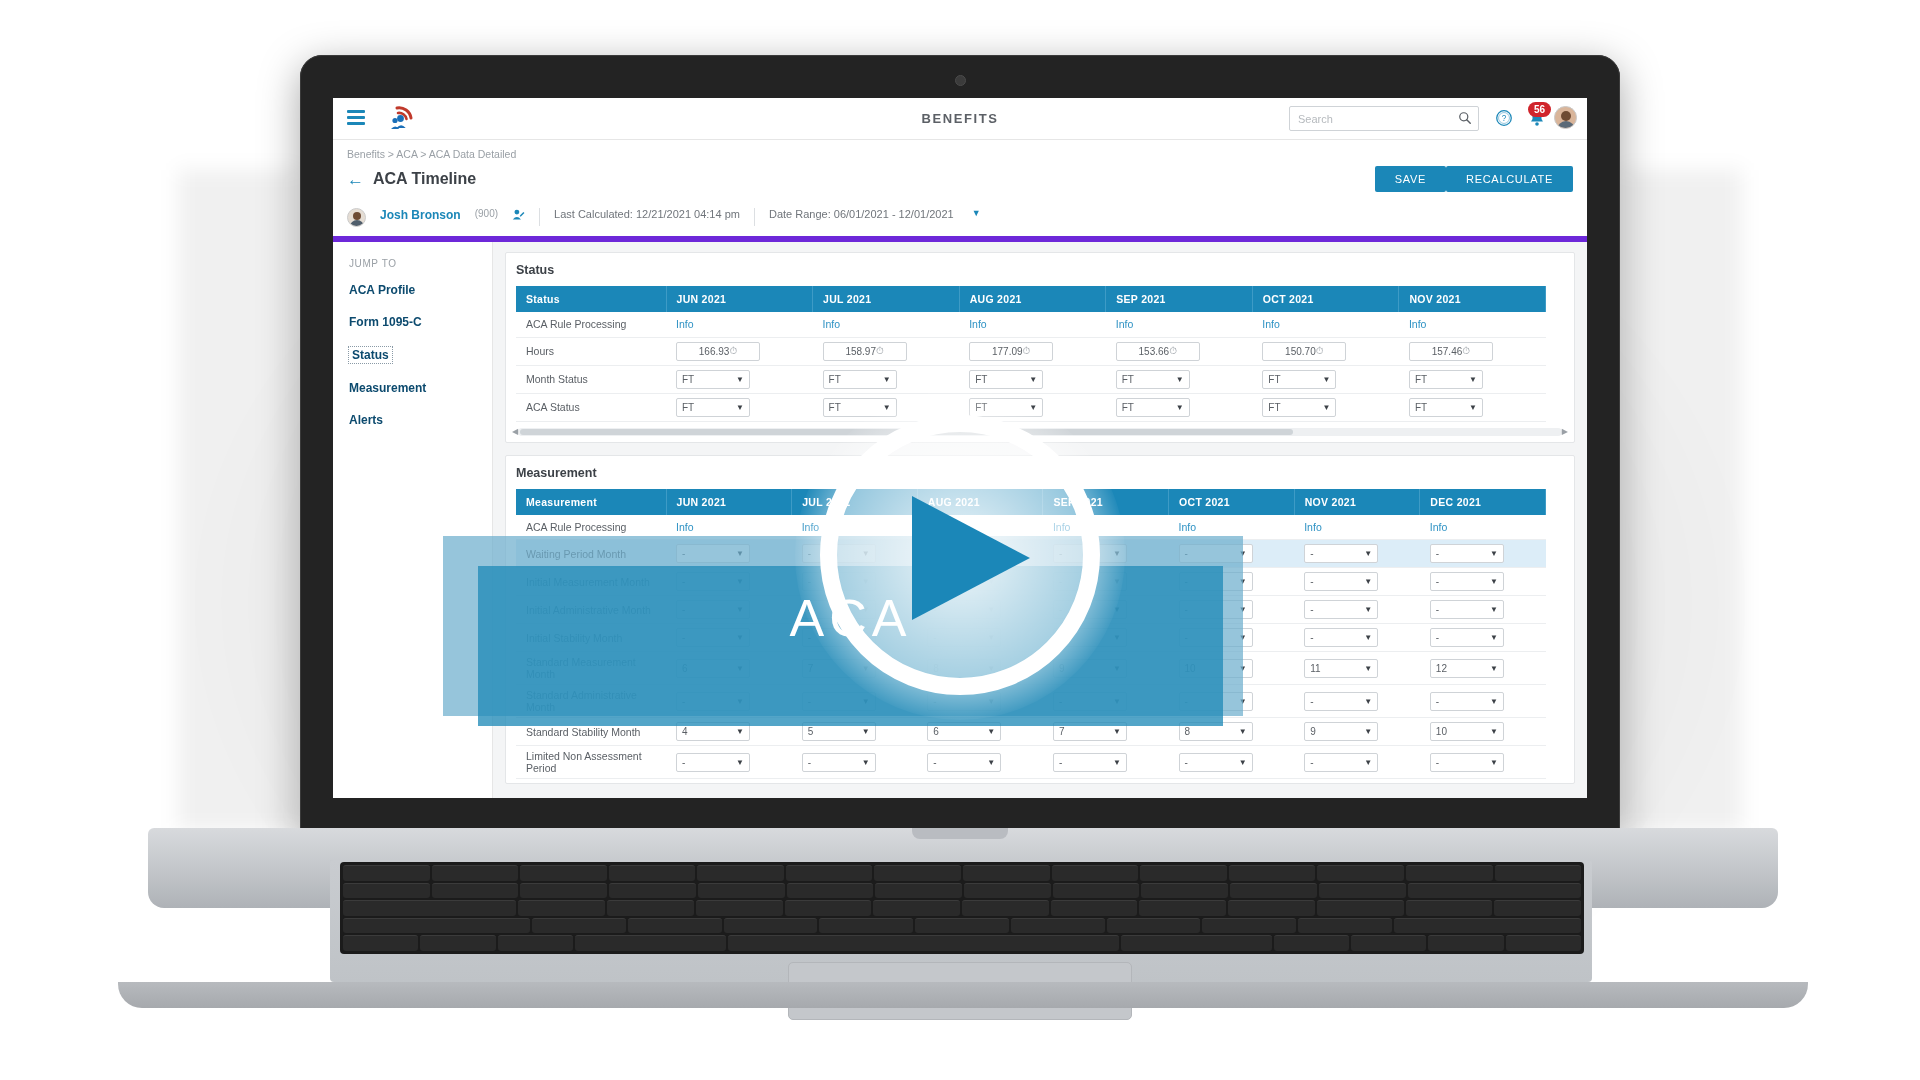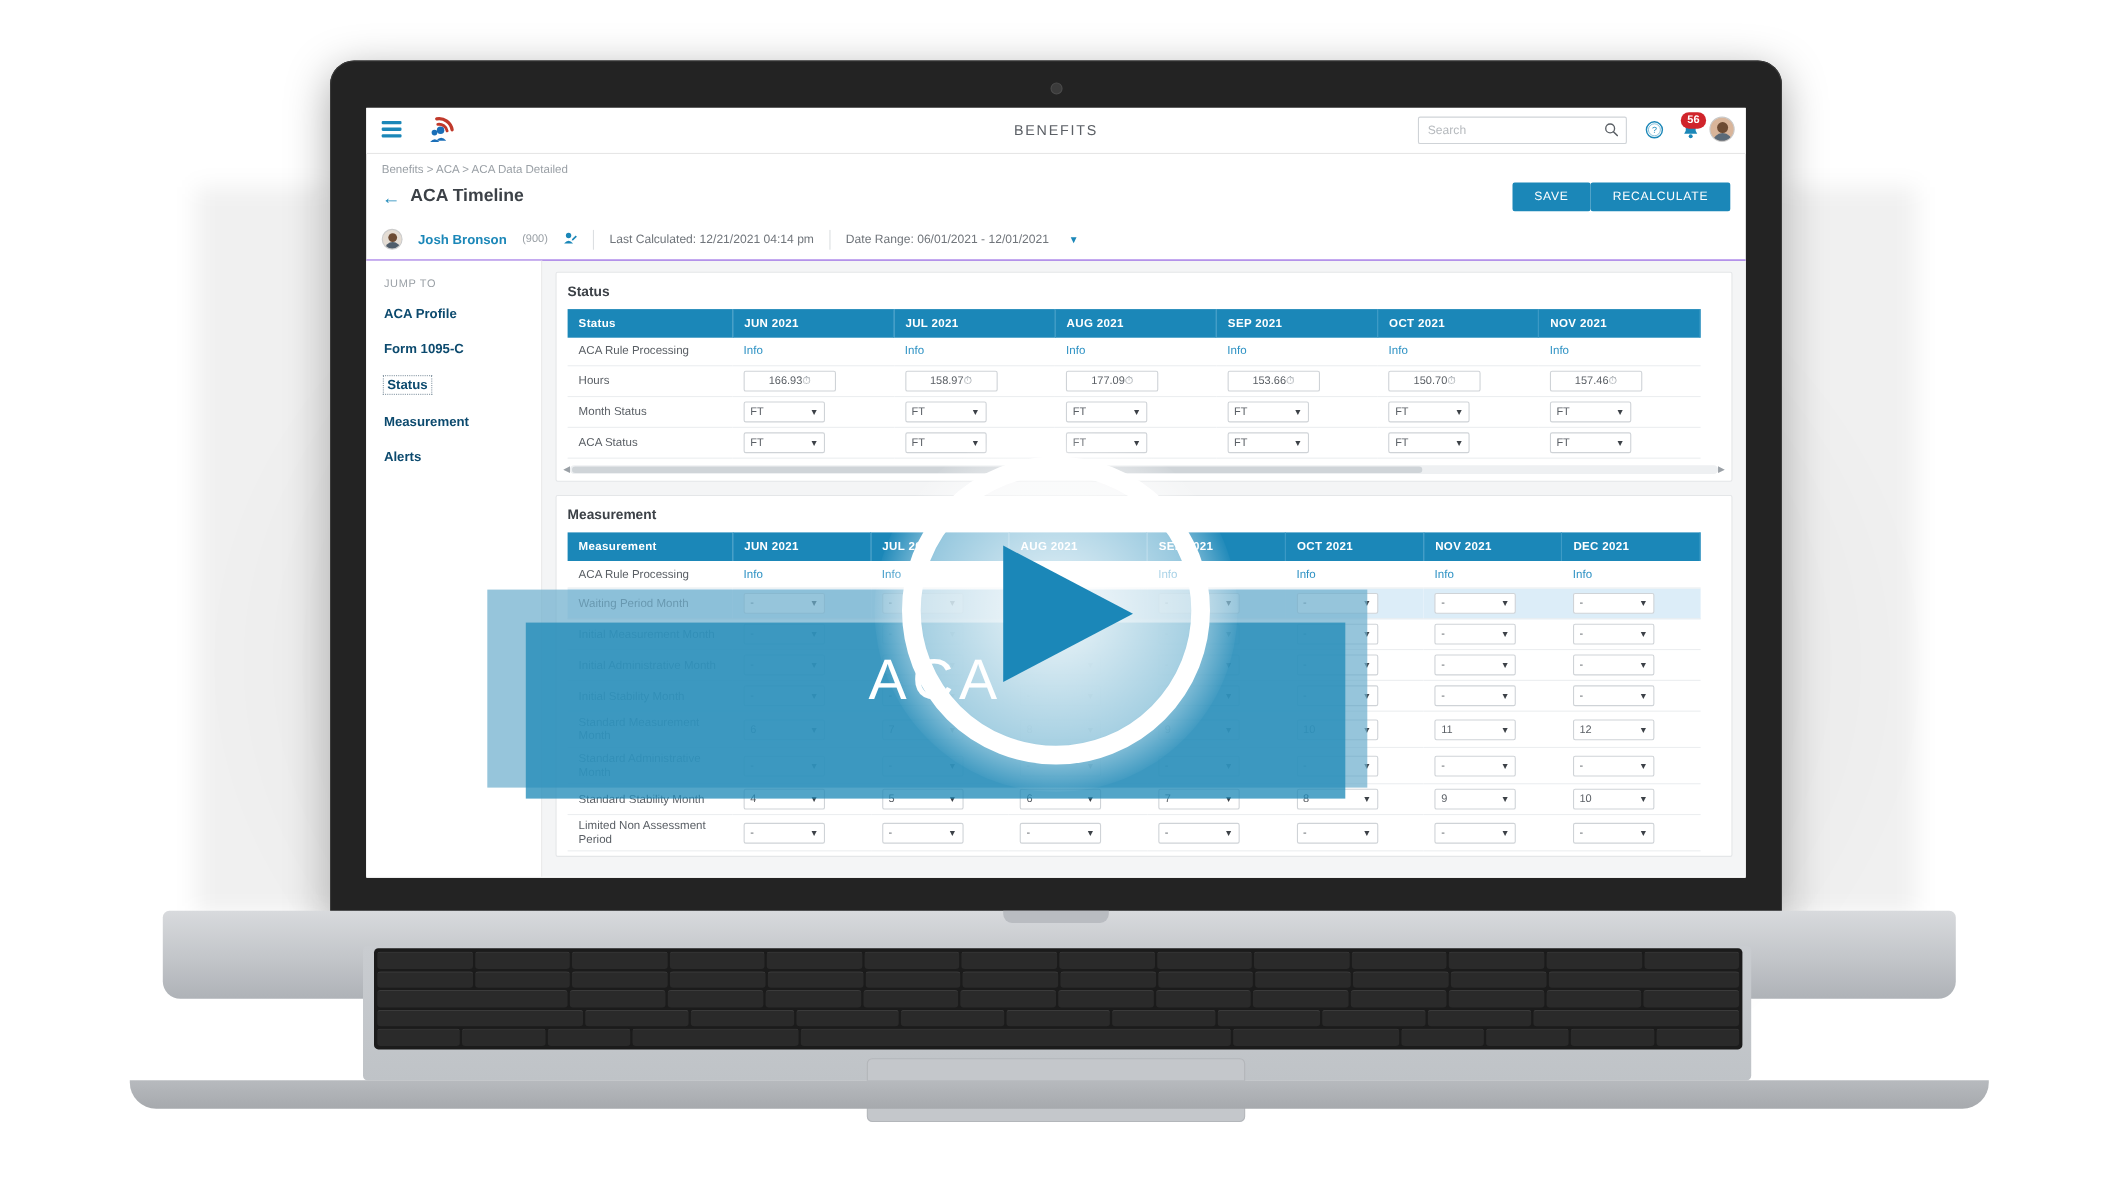--- a/index.html
+++ b/index.html
@@ -81,21 +81,21 @@
   
   .app { position:absolute; inset:0; background:#ffffff; font-size:12px; color:#4a4a4a; }
 
   .topbar { position:relative; height:42px; border-bottom:1px solid #e6e6e6; background:#fff; }
   .hamburger { position:absolute; left:14px; top:12px; width:18px; height:15px;
     display:flex; flex-direction:column; justify-content:space-between; cursor:pointer; }
   .hamburger i { display:block; height:2.6px; background:#1b87b8; border-radius:1px; }
   .logo { position:absolute; left:52px; top:6px; width:30px; height:30px; }
   .app-title {
     position:absolute; left:0; right:0; top:13px; text-align:center;
-    font-size:13px; letter-spacing:1.6px; color:#5c6066; font-weight:400;
+    font-size:13px; letter-spacing:1.6px; color:#5c6066; font-weight:700;
   }
   .search-wrap { position:absolute; right:108px; top:8px; width:190px; height:25px; }
   .search-input {
     width:100%; height:100%; border:1px solid #cfd3d7; border-radius:2px;
     padding:0 26px 0 8px; font-size:11px; color:#7b7f85; background:#fff;
     font-family:"Liberation Sans", sans-serif;
   }
   .search-input::placeholder { color:#b6babe; }
   .search-icon { position:absolute; right:7px; top:5px; width:14px; height:14px; }
   .help-icon { position:absolute; right:73px; top:10px; width:20px; height:20px; }
@@ -117,22 +117,22 @@
   .page-head { display:flex; align-items:center; padding:6px 14px 10px 14px; }
   .back-arrow { color:#1b87b8; font-size:17px; margin-right:9px; line-height:1; cursor:pointer; }
   .page-title { font-size:16px; color:#3c4147; font-weight:700; }
   .head-actions { margin-left:auto; display:flex; gap:0; }
   .btn {
     background:#1b87b8; color:#fff; border:none; font-size:11px; letter-spacing:.7px;
     padding:7px 20px; border-radius:2px; cursor:pointer; font-family:"Liberation Sans", sans-serif;
   }
 
   .person-bar {
-    display:flex; align-items:center; gap:14px; padding:6px 14px 9px 14px;
-    border-bottom:1px solid #6d28d9; font-size:11px; color:#70757b;
+    display:flex; gap:14px; padding:6px 14px 9px 14px;
+    border-bottom:6px solid #6d28d9; font-size:11px; color:#70757b;
   }
   .person-av { width:19px; height:19px; border-radius:50%; background:#e5ddd4; border:1px solid #ccc; position:relative; overflow:hidden; }
   .person-av .h { position:absolute; left:50%; margin-left:-4px; top:3px; width:8px; height:8px; border-radius:50%; background:#6d4b33; }
   .person-av .b { position:absolute; left:50%; margin-left:-7px; top:11px; width:14px; height:9px; border-radius:7px 7px 0 0; background:#4f5d6b; }
   .person-name { color:#1b87b8; font-weight:700; font-size:12px; }
   .person-id { color:#9aa0a6; font-size:10px; }
   .edit-person { color:#1b87b8; font-size:12px; }
   .vdiv { width:1px; height:18px; background:#dcdfe2; }
   .caret-dn { color:#1b87b8; font-size:9px; margin-left:4px; }
 

